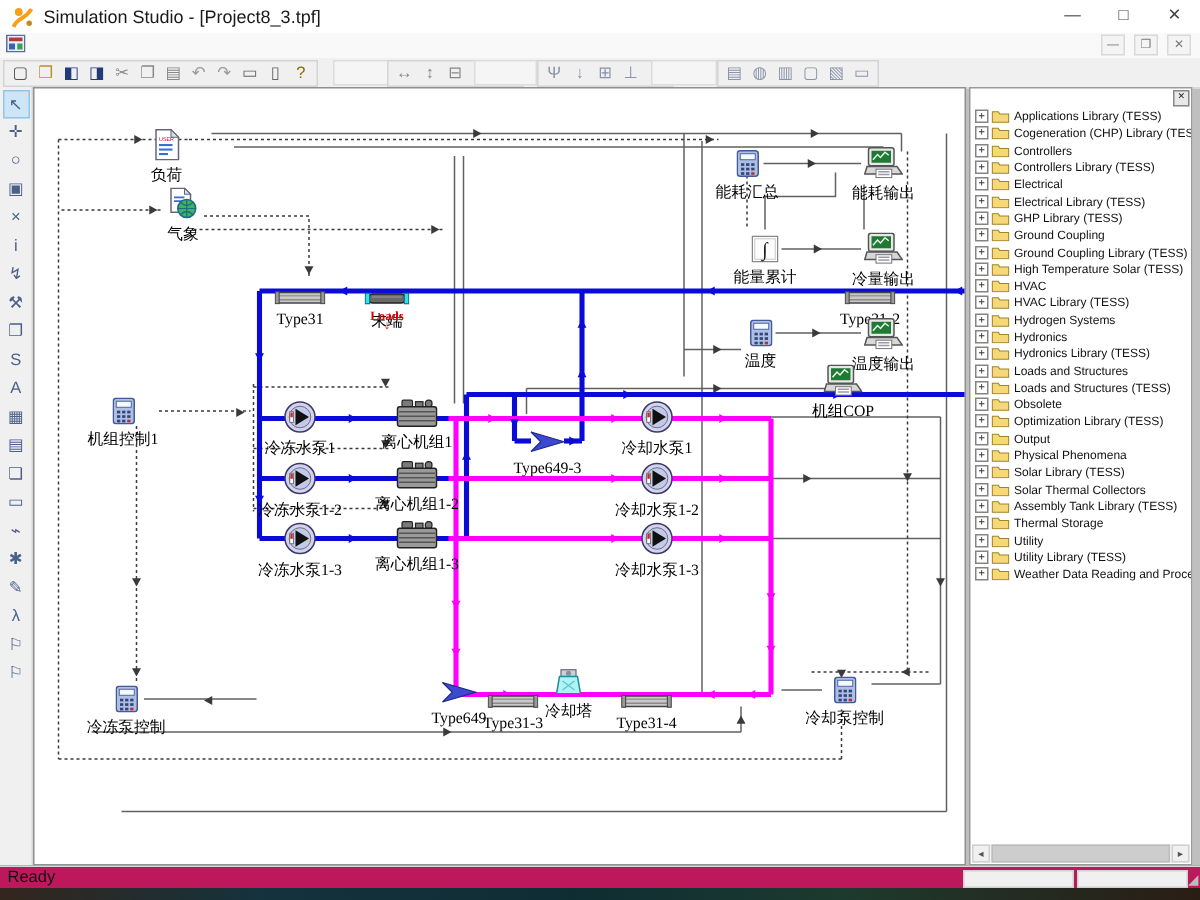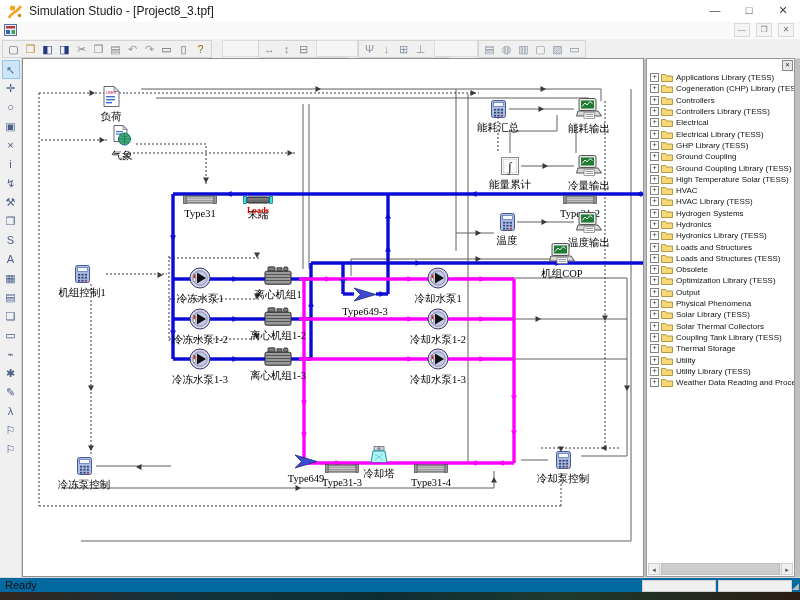--- a/index.html
+++ b/index.html
@@ -53,21 +53,21 @@
   .plus{flex:0 0 auto;width:7px;height:7px;border:1px solid #848484;background:#fff;color:#333;
         font-size:7px;line-height:6px;text-align:center;margin-right:2px;font-family:"DejaVu Sans Mono",monospace;}
   .tfold{flex:0 0 auto;margin-right:3px;display:flex;}
   .tlabel{font-size:8px;color:#111;}
   #lib-hscroll{position:absolute;left:1px;right:1px;bottom:1px;height:12px;background:#f0f0f0;
                display:flex;align-items:stretch;}
   .sbtn{width:12px;background:#f0f0f0;border:1px solid #d0d0d0;font-size:7px;line-height:11px;
         text-align:center;color:#555;box-sizing:border-box;}
   #sthumb{flex:1;background:#cdcdcd;border:1px solid #bdbdbd;margin:0 1px;}
   
-  #statusbar{position:absolute;left:0;top:577px;width:800px;height:15px;background:#0369a1;
+  #statusbar{position:absolute;left:0;top:577px;width:800px;height:15px;background:#be185d;
              border-top:1px solid #d8d8d8;font-size:11px;color:#111;}
   #status-text{position:absolute;left:5px;top:1px;}
   .sseg{position:absolute;top:2px;height:10px;border:1px solid #d0d0d0;background:#f0f0f0;}
   #grip{position:absolute;right:1px;top:3px;font-size:9px;color:#bbb;}
   
   #bottomstrip{position:absolute;left:0;top:592px;width:800px;height:8px;
     background:linear-gradient(90deg,#33261d 0%,#14323d 22%,#0e2d33 48%,#1d3a2e 70%,#2a1d14 100%);}
 </style>
 </head>
 <body>
@@ -772,21 +772,21 @@
           </span>
           <span class="tlabel">Solar Thermal Collectors</span>
         </div>
         <div class="trow">
           <span class="plus">+</span>
           <span class="tfold">
             <svg width="12" height="9" viewBox="0 0 12 9">
               <path d="M0.5,8.5 V1.5 h4 l1,1.5 h6 v5.5 z" fill="#f6d878" stroke="#a08428" stroke-width="0.8"></path>
             </svg>
           </span>
-          <span class="tlabel">Coupling Tank Library (TESS)</span>
+          <span class="tlabel">Assembly Tank Library (TESS)</span>
         </div>
         <div class="trow">
           <span class="plus">+</span>
           <span class="tfold">
             <svg width="12" height="9" viewBox="0 0 12 9">
               <path d="M0.5,8.5 V1.5 h4 l1,1.5 h6 v5.5 z" fill="#f6d878" stroke="#a08428" stroke-width="0.8"></path>
             </svg>
           </span>
           <span class="tlabel">Thermal Storage</span>
         </div>

